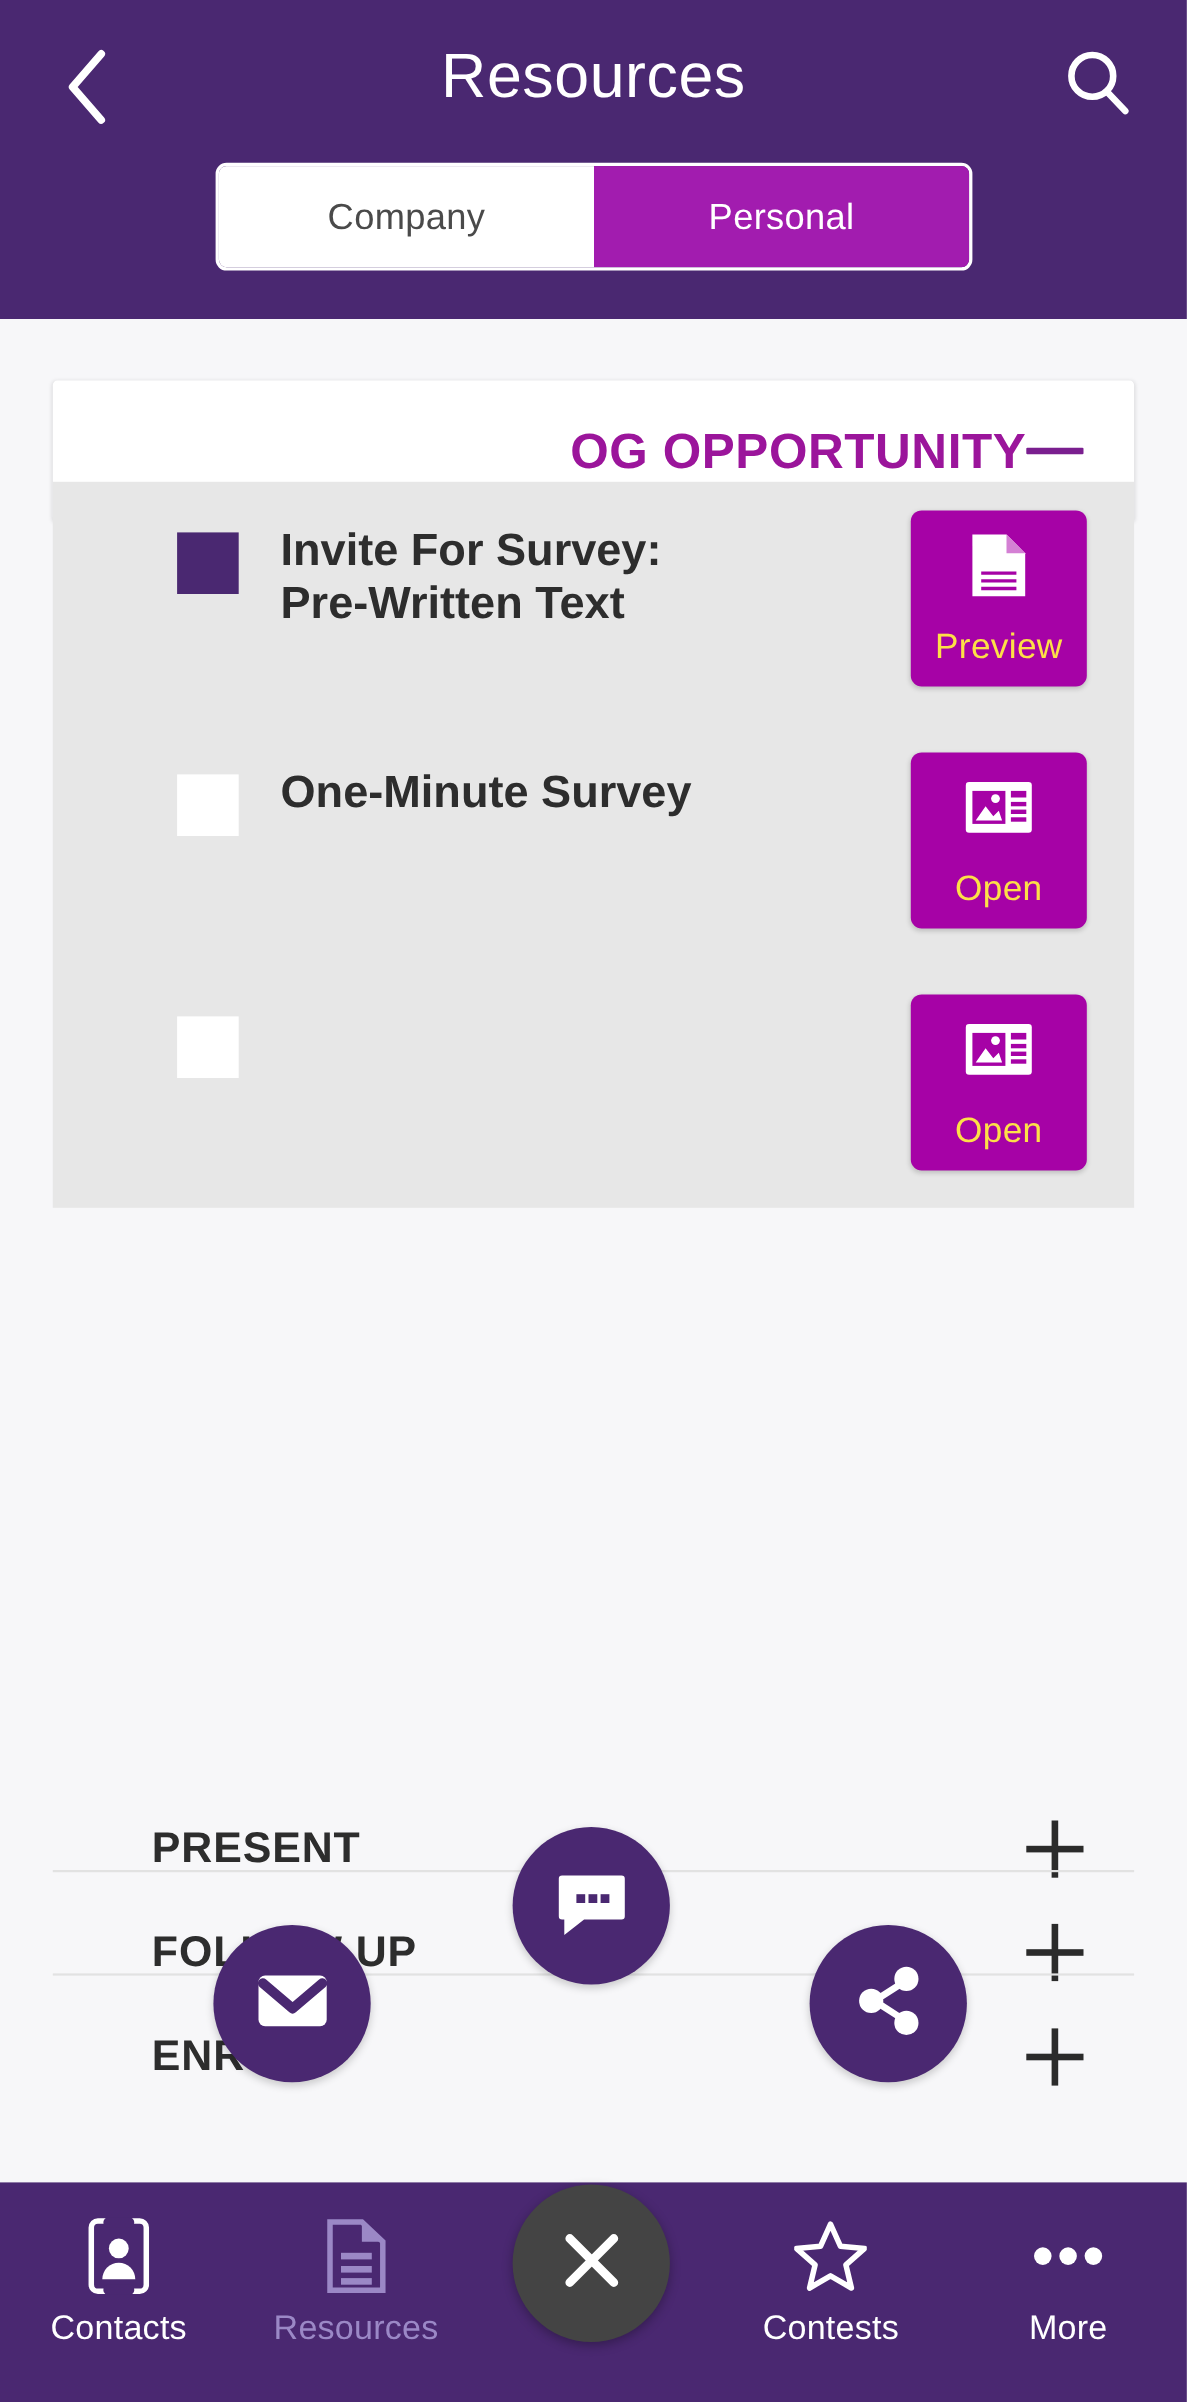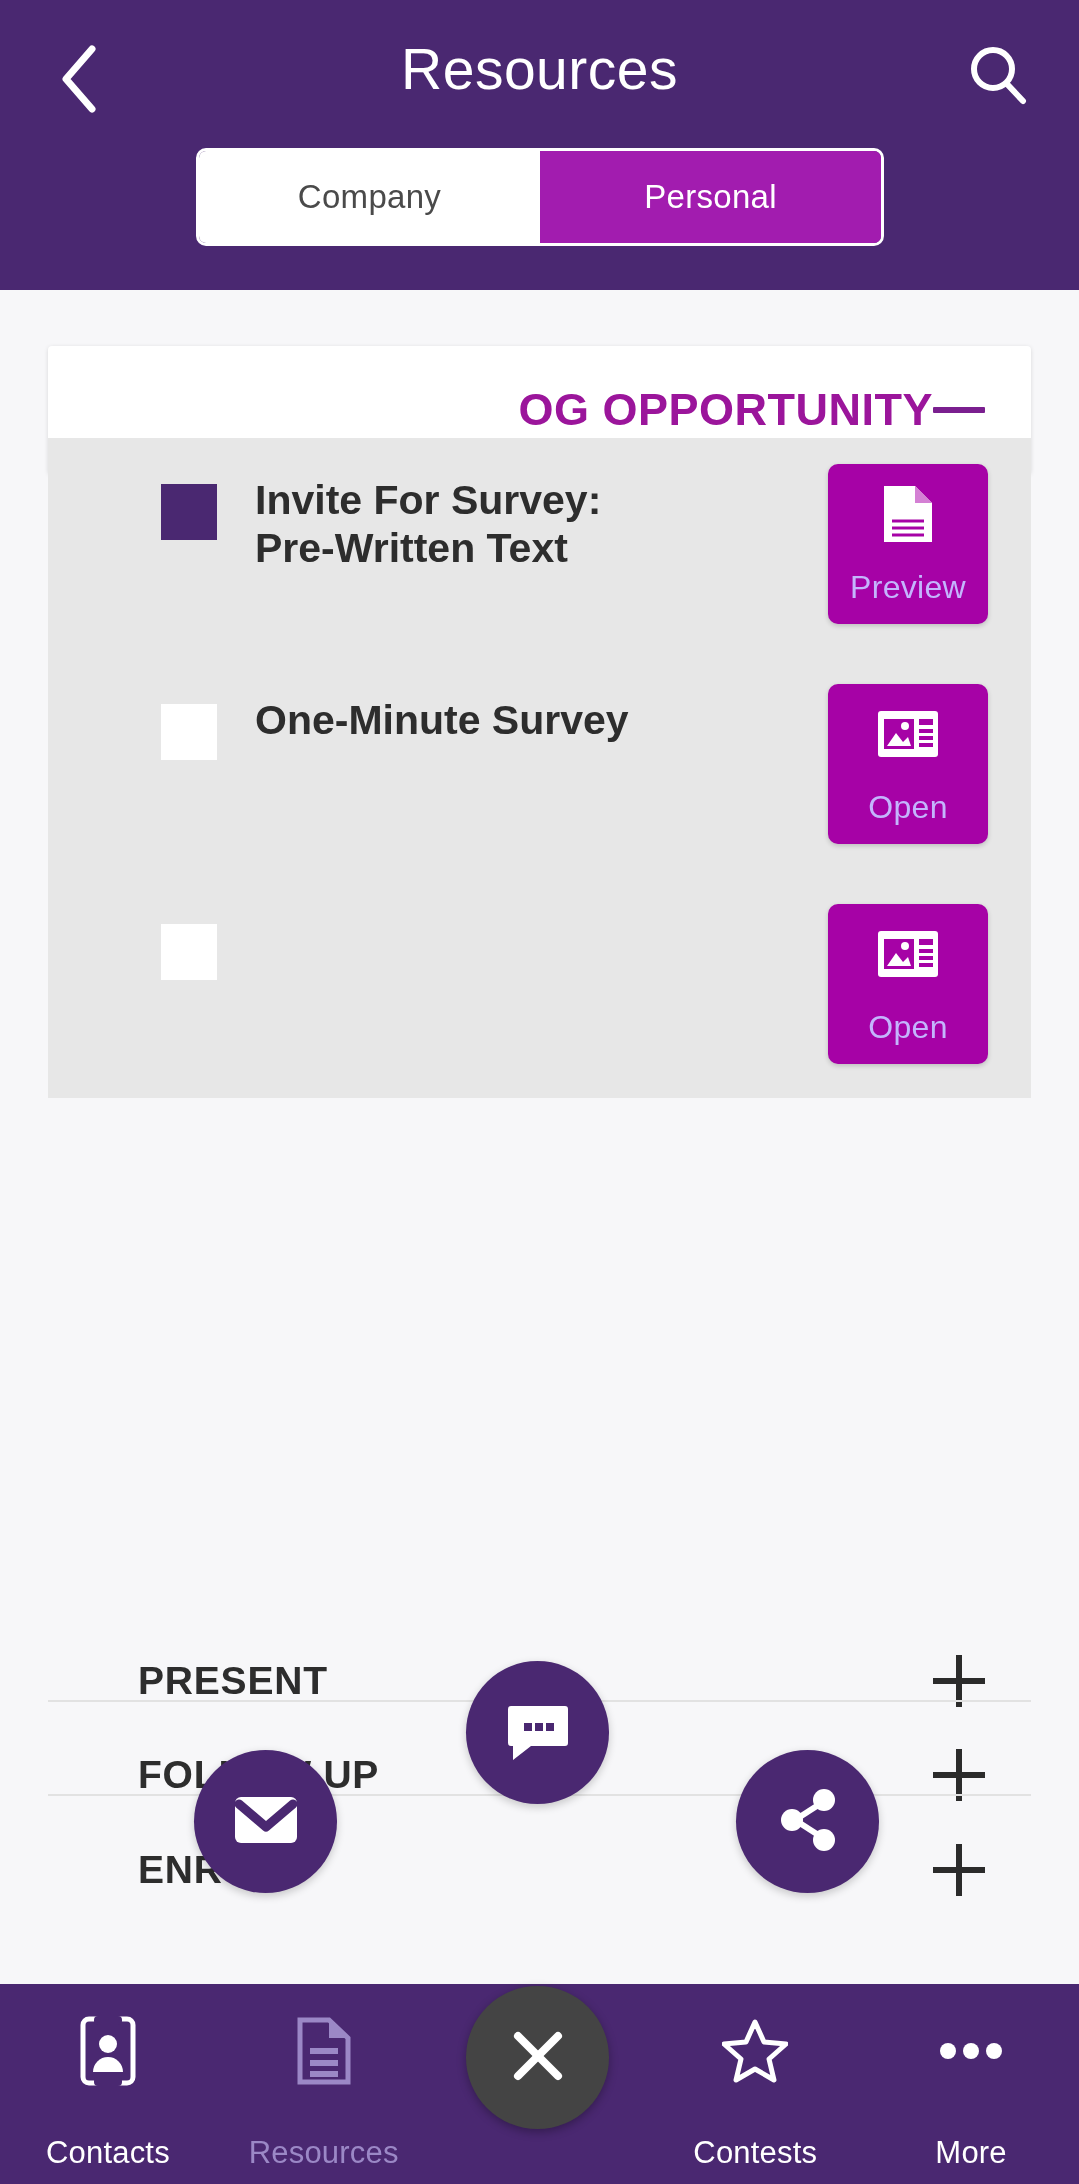--- a/index.html
+++ b/index.html
@@ -100,21 +100,21 @@
   }
   .action-btn {
     position:absolute; right:43px; top:26px;
     width:160px; height:160px; border-radius:10px;
     background:#a602a6; cursor:pointer;
     display:flex; flex-direction:column; align-items:center; justify-content:center;
     box-shadow:0 2px 5px rgba(0,0,0,0.18);
   }
   .action-btn .glyph { height:62px; display:flex; align-items:center; }
   .action-btn .label {
-    color:#c4b5fd; font-size:32px; margin-top:24px; letter-spacing:0.3px;
+    color:#fde047; font-size:32px; margin-top:24px; letter-spacing:0.3px;
   }
 
   
   .fab {
     position:absolute; width:143px; height:143px; border-radius:50%;
     background:#4a2871; cursor:pointer;
     display:flex; align-items:center; justify-content:center;
     box-shadow:0 3px 8px rgba(0,0,0,0.2);
   }
   #fab-email { left:194px; top:1750px; }
@@ -129,21 +129,21 @@
     box-shadow:0 3px 10px rgba(0,0,0,0.3); z-index:30;
   }
 
   
   .bottom-nav {
     position:absolute; left:0; top:1984px; width:1079px; height:200px;
     background:#4a2871; display:flex; align-items:flex-start; z-index:20;
   }
   .nav-item {
     flex:1; padding-top:30px;
-    display:flex; flex-direction:column; align-items:center; cursor:pointer;gap:37px;
+    display:flex; flex-direction:column; align-items:center; cursor:pointer;
   }
   .nav-item .nav-glyph { height:74px; display:flex; align-items:center; }
   .nav-item .nav-label { font-size:31px; margin-top:10px; letter-spacing:0.2px; }
   .nav-item.normal .nav-label { color:#ffffff; }
   .nav-item.current .nav-label { color:#9b88c6; }
   .nav-spacer { flex:1; }
 </style>
 </head>
 <body>
 

